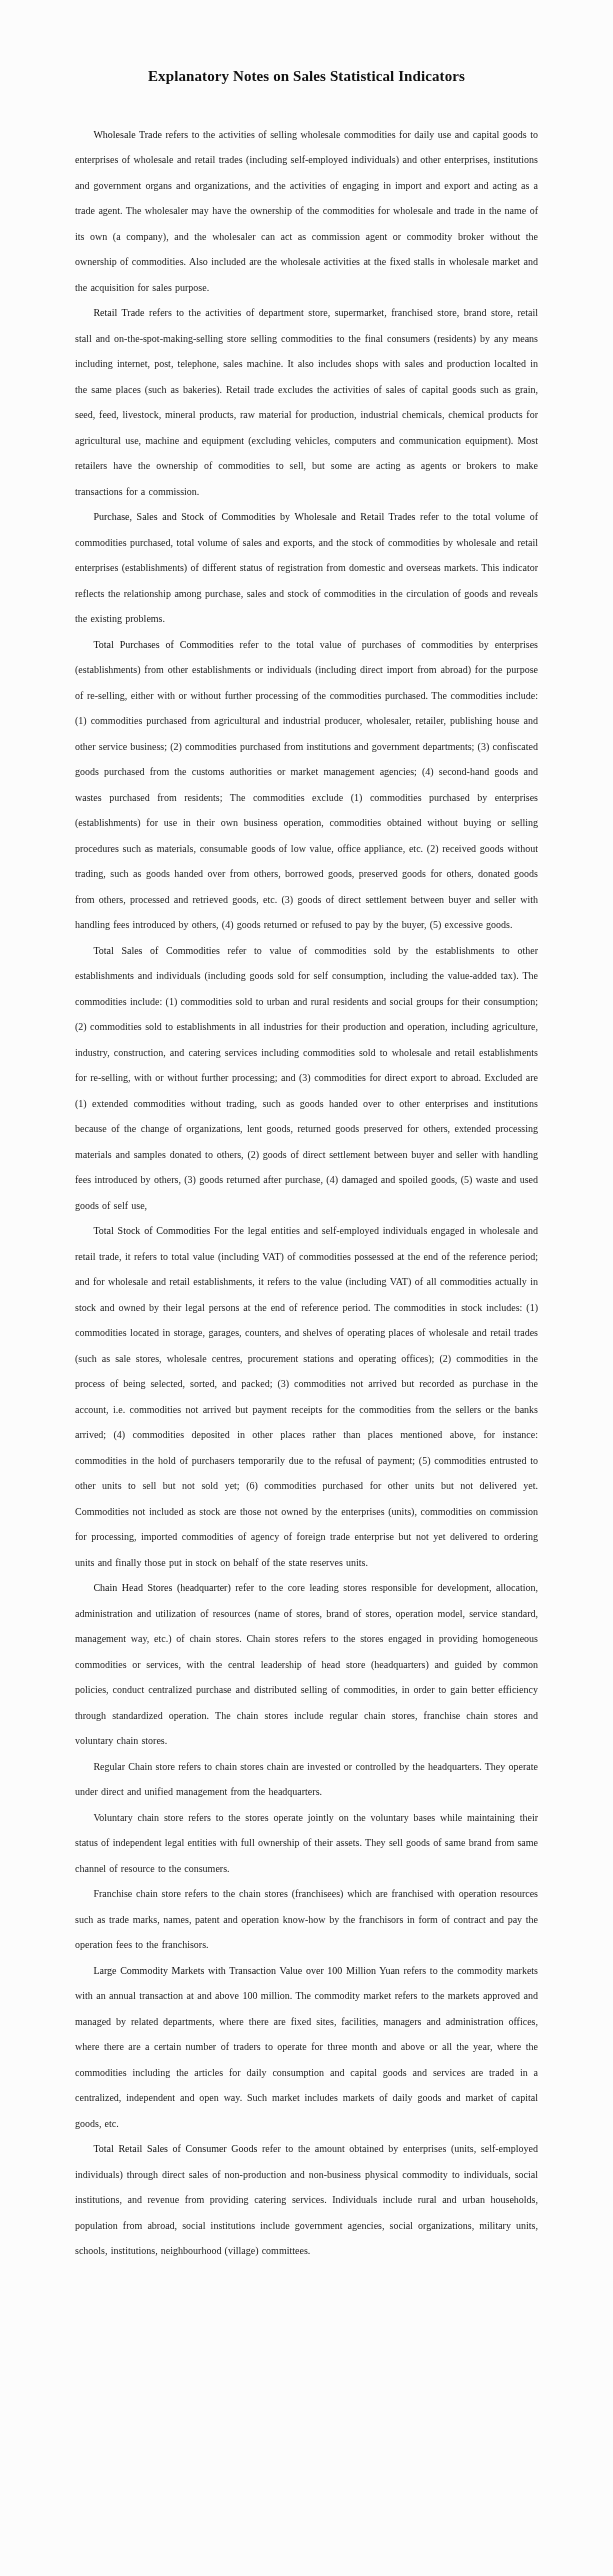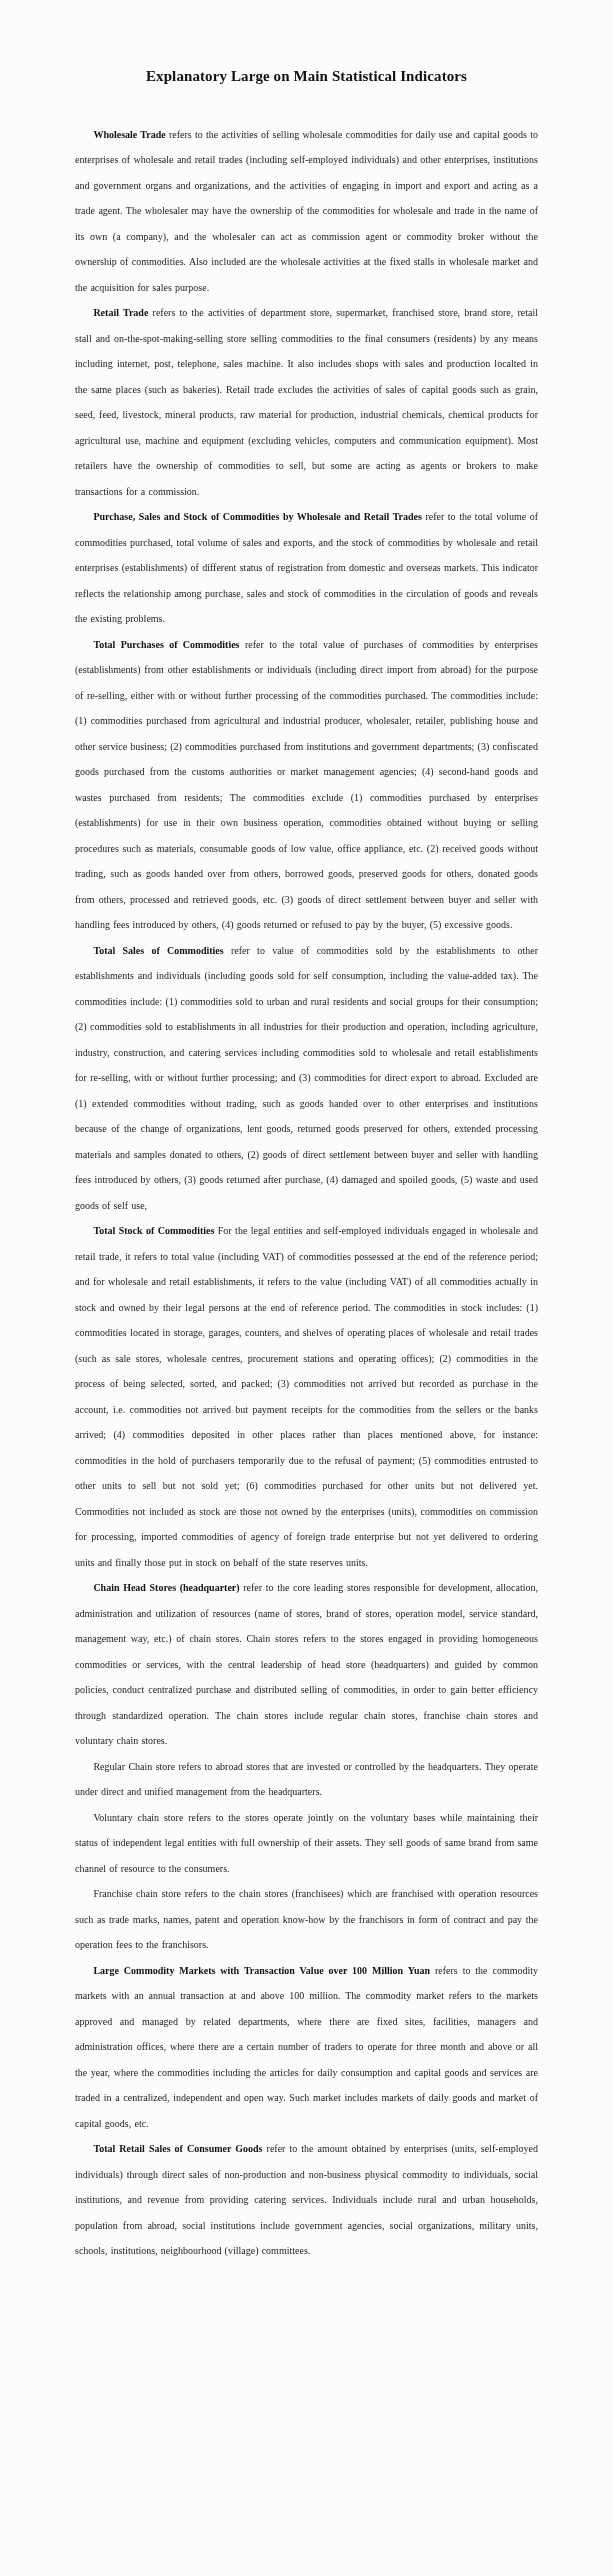--- a/index.html
+++ b/index.html
@@ -27,37 +27,37 @@
   .doc-body p.para {
     margin: 0;
     font-size: 10px;
     line-height: 25.5px;
     color: #1c1c1c;
     text-align: justify;
     text-indent: 18.4px;
     word-spacing: 0.7px;
   }
   .doc-body p.para b {
-    font-weight: bold;
+    font-weight: normal;
     color: #111;
   }
 </style>
 </head>
 <body>
 
 <div class="page">
-  <h1 class="doc-title">Explanatory Large on Main Statistical Indicators</h1>
+  <h1 class="doc-title">Explanatory Notes on Sales Statistical Indicators</h1>
   <div class="doc-body" id="doc-body">
       <p class="para"><b>Wholesale Trade</b><span> refers to the activities of selling wholesale commodities for daily use and capital goods to enterprises of wholesale and retail trades (including self-employed individuals) and other enterprises, institutions and government organs and organizations, and the activities of engaging in import and export and acting as a trade agent. The wholesaler may have the ownership of the commodities for wholesale and trade in the name of its own (a company), and the wholesaler can act as commission agent or commodity broker without the ownership of commodities. Also included are the wholesale activities at the fixed stalls in wholesale market and the acquisition for sales purpose.</span></p>
       <p class="para"><b>Retail Trade</b><span> refers to the activities of department store, supermarket, franchised store, brand store, retail stall and on-the-spot-making-selling store selling commodities to the final consumers (residents) by any means including internet, post, telephone, sales machine. It also includes shops with sales and production localted in the same places (such as bakeries). Retail trade excludes the activities of sales of capital goods such as grain, seed, feed, livestock, mineral products, raw material for production, industrial chemicals, chemical products for agricultural use, machine and equipment (excluding vehicles, computers and communication equipment). Most retailers have the ownership of commodities to sell, but some are acting as agents or brokers to make transactions for a commission.</span></p>
       <p class="para"><b>Purchase, Sales and Stock of Commodities by Wholesale and Retail Trades</b><span> refer to the total volume of commodities purchased, total volume of sales and exports, and the stock of commodities by wholesale and retail enterprises (establishments) of different status of registration from domestic and overseas markets. This indicator reflects the relationship among purchase, sales and stock of commodities in the circulation of goods and reveals the existing problems.</span></p>
       <p class="para"><b>Total Purchases of Commodities</b><span> refer to the total value of purchases of commodities by enterprises (establishments) from other establishments or individuals (including direct import from abroad) for the purpose of re-selling, either with or without further processing of the commodities purchased. The commodities include: (1) commodities purchased from agricultural and industrial producer, wholesaler, retailer, publishing house and other service business; (2) commodities purchased from institutions and government departments; (3) confiscated goods purchased from the customs authorities or market management agencies; (4) second-hand goods and wastes purchased from residents; The commodities exclude (1) commodities purchased by enterprises (establishments) for use in their own business operation, commodities obtained without buying or selling procedures such as materials, consumable goods of low value, office appliance, etc. (2) received goods without trading, such as goods handed over from others, borrowed goods, preserved goods for others, donated goods from others, processed and retrieved goods, etc. (3) goods of direct settlement between buyer and seller with handling fees introduced by others, (4) goods returned or refused to pay by the buyer, (5) excessive goods.</span></p>
       <p class="para"><b>Total Sales of Commodities</b><span> refer to value of commodities sold by the establishments to other establishments and individuals (including goods sold for self consumption, including the value-added tax). The commodities include: (1) commodities sold to urban and rural residents and social groups for their consumption; (2) commodities sold to establishments in all industries for their production and operation, including  agriculture, industry, construction, and catering services including commodities sold to wholesale and retail establishments for re-selling, with or without further processing; and (3) commodities for direct export to abroad. Excluded are (1) extended commodities without trading, such as goods handed over to other enterprises and institutions because of the change of organizations, lent goods, returned goods preserved for others, extended processing materials and samples donated to others, (2)  goods of direct settlement between buyer and seller with handling fees introduced by others, (3) goods returned after purchase, (4) damaged and spoiled goods, (5) waste and used goods of self use,</span></p>
       <p class="para"><b>Total Stock of Commodities</b><span> For the legal entities and self-employed individuals engaged in wholesale and retail trade, it refers to total value (including VAT) of commodities possessed at the end of the reference period; and for wholesale and retail establishments, it refers to the value (including VAT) of all commodities actually in stock and owned by their legal persons at the end of reference period. The commodities in stock includes: (1) commodities located in storage, garages, counters, and shelves of operating places of wholesale and retail trades (such as sale stores, wholesale centres, procurement stations and operating offices); (2) commodities in the process of being selected, sorted, and packed; (3) commodities not arrived but recorded as purchase in the account, i.e. commodities not arrived but payment receipts for the commodities from the sellers or the banks arrived; (4) commodities deposited in other places rather than places mentioned above, for instance: commodities in the hold of purchasers temporarily due to the refusal of payment; (5) commodities entrusted to other units to sell but not sold yet; (6) commodities purchased for other units but not delivered yet. Commodities not included as stock are those not owned by the enterprises (units), commodities on commission for processing, imported commodities of agency of foreign trade enterprise but not yet delivered to ordering units and finally those put in stock on behalf of the state reserves units.</span></p>
       <p class="para"><b>Chain Head Stores (headquarter)</b><span>  refer to the core leading stores responsible for development, allocation, administration and utilization of resources (name of stores, brand of stores, operation model, service standard, management way, etc.) of chain stores. Chain stores refers to the stores  engaged in providing homogeneous commodities or services, with the central leadership of head store (headquarters) and guided by common policies, conduct centralized purchase and distributed selling of commodities, in order to gain better efficiency through standardized operation. The chain stores include regular chain stores, franchise chain stores and voluntary chain stores.</span></p>
-      <p class="para"><span>Regular Chain store refers to abroad stores that are invested or controlled by the headquarters. They operate under direct and unified management from the headquarters.</span></p>
+      <p class="para"><span>Regular Chain store refers to chain stores chain are invested or controlled by the headquarters. They operate under direct and unified management from the headquarters.</span></p>
       <p class="para"><span>Voluntary chain store refers to the stores operate jointly on the voluntary bases while maintaining their status of independent legal entities with full ownership of their assets. They sell goods of same brand from same channel of resource to the consumers.</span></p>
       <p class="para"><span>Franchise chain store refers to the chain stores (franchisees) which are franchised with operation resources such as trade marks, names, patent and operation know-how by the franchisors in form of contract and pay the operation fees to the franchisors.</span></p>
       <p class="para"><b>Large Commodity Markets with Transaction Value over 100 Million Yuan</b><span> refers to the commodity markets with an annual transaction at and above 100 million. The commodity market refers to the markets approved and managed by related departments, where there are fixed sites, facilities, managers and administration offices, where there are a certain number of traders to operate for three month and above or all the year, where the commodities including the articles for daily consumption and capital goods and services are traded in a centralized, independent and open way. Such market includes markets of daily goods and market of capital goods, etc.</span></p>
       <p class="para"><b>Total Retail Sales of Consumer Goods</b><span> refer to the amount obtained by enterprises (units, self-employed individuals) through direct sales of non-production and non-business physical commodity to individuals, social institutions, and revenue from providing catering services. Individuals include rural and urban households, population from abroad, social institutions include government agencies, social organizations, military units, schools, institutions, neighbourhood (village) committees.</span></p>
     </div>
 </div>
 
 
 </body></html>

